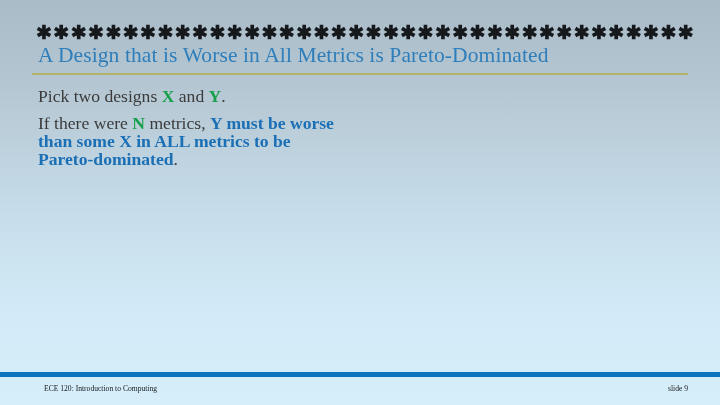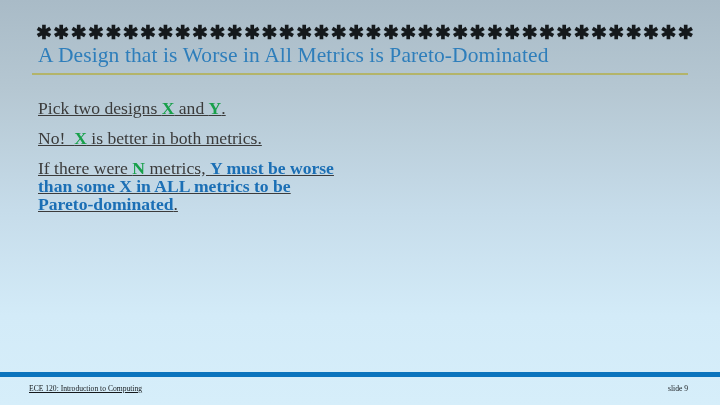--- a/index.html
+++ b/index.html
@@ -68,23 +68,22 @@
     position: absolute;
     left: 38px;
     top: 88px;
     width: 470px;
     color: #3b3b3b;
     font-family: "Liberation Serif", serif;
     font-size: 17.6px;
     line-height: 1.02;
   }
   .para {
-    margin: 12px 0 9px 0;
+    margin: 0 0 9px 0;
     white-space: pre-wrap;
-    text-decoration: underline;
   }
   .g { color: #17a04a; font-weight: 700; }
   .b { color: #1b6fb5; font-weight: 700; }
 
   
   .footer-bar {
     position: absolute;
     left: 0;
     right: 0;
     top: 372px;
@@ -96,24 +95,23 @@
     left: 0;
     right: 0;
     top: 382px;
     height: 20px;
     font-family: "Liberation Serif", serif;
     font-size: 7.6px;
     color: #15191c;
   }
   .footer .f-left {
     position: absolute;
-    left: 29px;
+    left: 44px;
     top: 2px;
     white-space: nowrap;
-    text-decoration: underline;
   }
   .footer .f-center {
     position: absolute;
     left: 266px;
     top: 2px;
     white-space: nowrap;
   }
   .footer .f-right {
     position: absolute;
     right: 32px;
@@ -165,21 +163,20 @@
       <span>✱</span>
       <span>✱</span>
       <span>✱</span>
     </div>
 
   <div class="title">A Design that is Worse in All Metrics is Pareto-Dominated</div>
   <div class="title-rule"></div>
 
   <div class="body">
       <div class="para"><span>Pick two designs </span><span class="g">X</span><span> and </span><span class="g">Y</span><span>.</span></div>
-      <div class="para"><span>No!  </span><span class="g">X</span><span> is better in both metrics.</span></div>
       <div class="para"><span>If there were </span><span class="g">N</span><span> metrics, </span><span class="b">Y must be worse
 than some X in ALL metrics to be
 Pareto-dominated</span><span>.</span></div>
     </div>
 
   <div class="footer-bar"></div>
   <div class="footer">
     <div class="f-left">ECE 120: Introduction to Computing</div>
     <div class="f-right">slide 9</div>
   </div>

